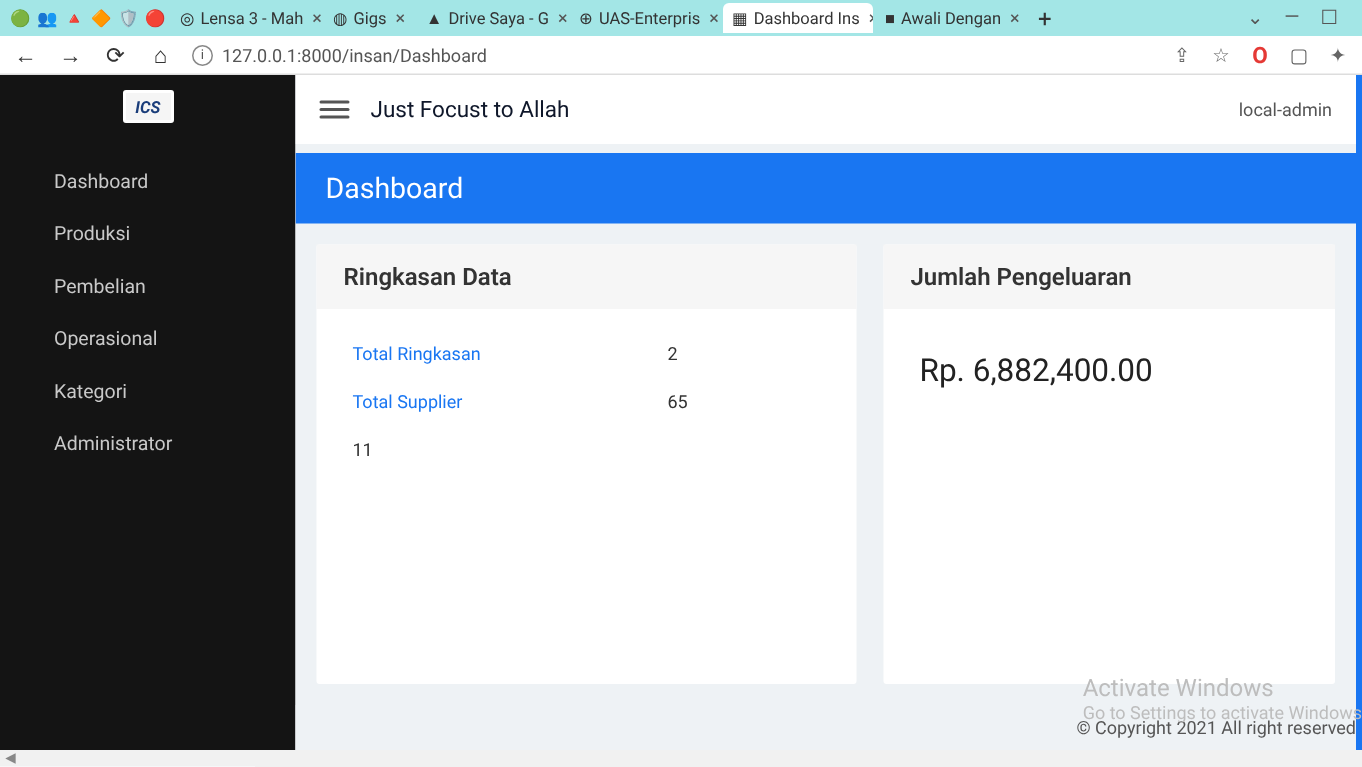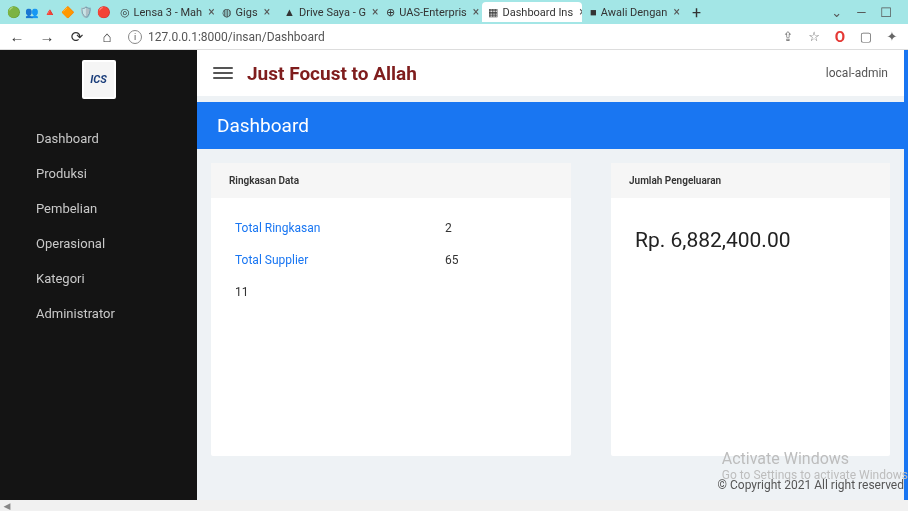--- a/index.html
+++ b/index.html
@@ -20,38 +20,38 @@
     .addr-info { width: 14px; height: 14px; border: 1px solid #888; border-radius: 50%; display: flex; align-items: center; justify-content: center; font-size: 9px; }
     .toolbar-right { display: flex; gap: 10px; align-items: center; }
     .toolbar-ico { width: 16px; height: 16px; display: flex; align-items: center; justify-content: center; font-size: 13px; color: #666; }
     .opera-o { color: #e53935; font-weight: bold; font-size: 15px; }
 
     
     .app { display: flex; height: calc(511px - 50px - 11px); position: relative; }
 
     .sidebar { width: 197px; background: #141414; color: #c0c0c0; display: flex; flex-direction: column; }
     .logo-wrap { padding: 10px 0; display: flex; justify-content: center; }
-    .logo { width: 34px; height: 39px; background: #f5f5f5; border: 2px solid #fff; border-radius: 2px; display: flex; align-items: center; justify-content: center; font-size: 11px; font-weight: bold; color: #1a3d7a; font-style: italic; }
+    .logo { width: 34px; height: 22px; background: #f5f5f5; border: 2px solid #fff; border-radius: 2px; display: flex; align-items: center; justify-content: center; font-size: 11px; font-weight: bold; color: #1a3d7a; font-style: italic; }
     .nav-list { padding: 12px 0; }
     .nav-item { padding: 10px 36px; font-size: 13px; color: #c9c9c9; cursor: pointer; }
 
     .main { flex: 1; background: #eef2f5; display: flex; flex-direction: column; overflow: hidden; border-right: 4px solid #1976f2; }
     .topbar { height: 46px; background: #fff; display: flex; align-items: center; padding: 0 16px; gap: 14px; }
     .menu-icon { width: 20px; display: flex; flex-direction: column; gap: 3px; cursor: pointer; }
     .menu-icon span { height: 2px; background: #555; border-radius: 1px; }
-    .brand-title { font-size: 19px; color: #7f1d1d; font-weight: 700; }
+    .brand-title { font-size: 15px; color: #0f172a; font-weight: 400; }
     .user-label { margin-left: auto; font-size: 12px; color: #555; }
 
     .page-title-bar { background: #1976f2; color: #fff; padding: 12px 20px; font-size: 19px; margin: 6px 0 0 0; }
 
     .content { padding: 14px; display: flex; gap: 18px; flex: 1; }
     .card { background: #fff; border-radius: 2px; }
     .card.left { flex: 0 0 360px; display: flex; flex-direction: column; }
-    .card.right { flex: 1; margin-left: 22px; }
-    .card-header { background: #f6f6f6; padding: 12px 18px; font-size: 10px; font-weight: 600; color: #333; }
+    .card.right { flex: 1; }
+    .card-header { background: #f6f6f6; padding: 12px 18px; font-size: 16px; font-weight: 600; color: #333; }
     .card-body { padding: 14px 0; }
 
     .summary-row { display: flex; padding: 9px 24px; font-size: 12px; align-items: center; }
     .summary-label { color: #1976f2; flex: 0 0 210px; }
     .summary-value { color: #333; }
 
     .expense-value { padding: 30px 24px 20px 24px; font-size: 21px; color: #222; font-weight: 400; }
 
     .footer { text-align: right; font-size: 12px; color: #555; padding: 8px 0; background: #eef2f5; }
 

